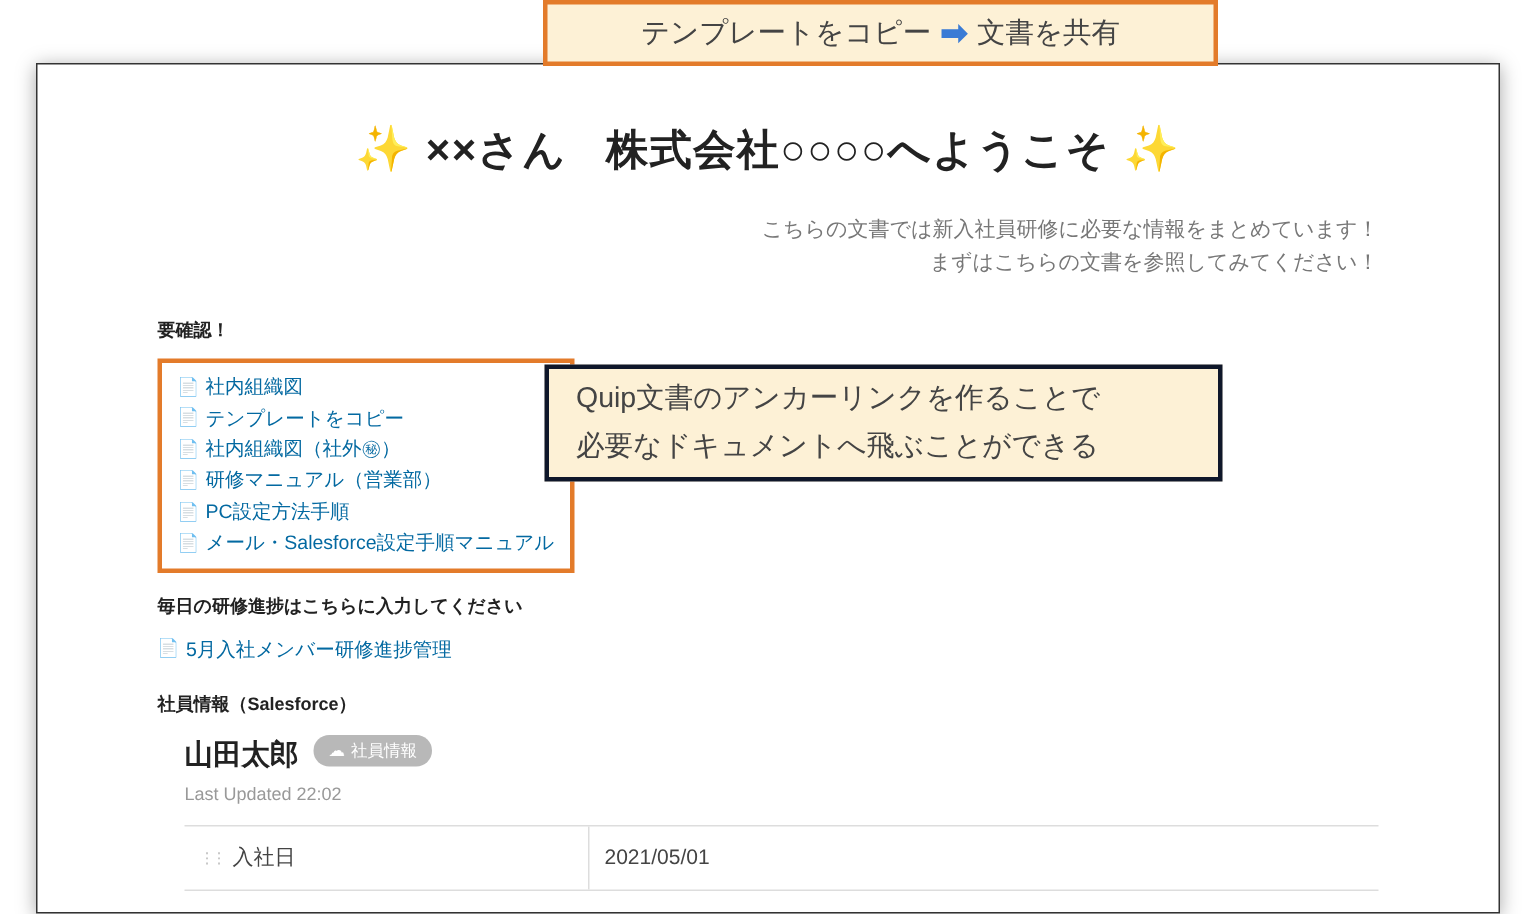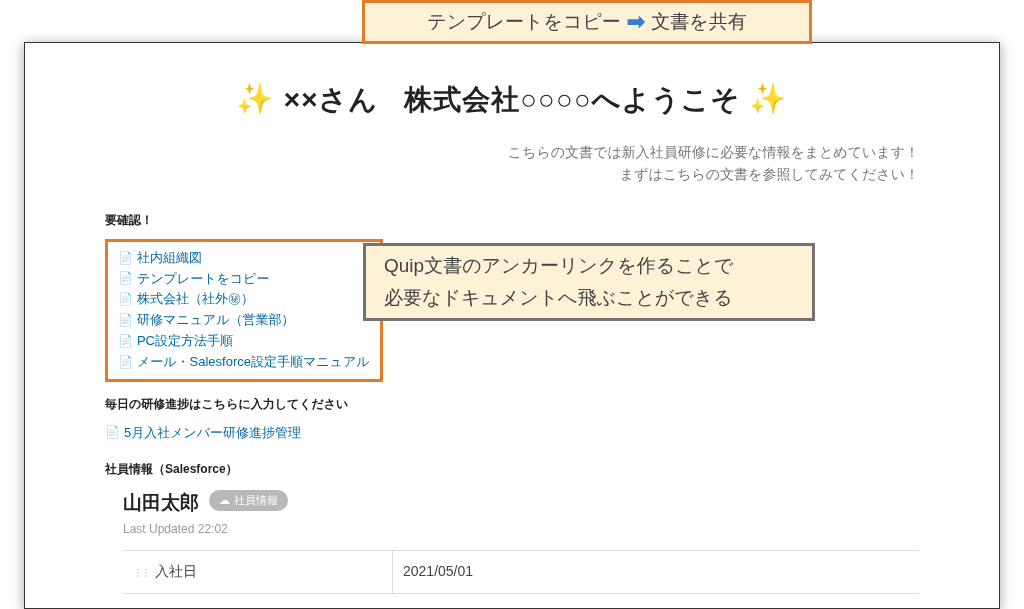--- a/index.html
+++ b/index.html
@@ -100,21 +100,21 @@
       margin-top: 8px;
       margin-bottom: 18px;
     }
     .annotation-right {
       position: absolute;
       top: 200px;
       left: 338px;
       width: 452px;
       height: 78px;
       background: #fdf1d6;
-      border: 3px solid #737373;
+      border: 3px solid #0f172a;
       display: flex;
       flex-direction: column;
       justify-content: center;
       padding: 6px 18px;
       font-size: 19px;
       color: #444;
       z-index: 5;
       line-height: 1.7;
     }
     .salesforce-block {
@@ -212,21 +212,21 @@
       <div class="link-line">
         <span class="doc-icon">📄</span>
         <span class="doc-link">社内組織図</span>
       </div>
       <div class="link-line">
         <span class="doc-icon">📄</span>
         <span class="doc-link">テンプレートをコピー</span>
       </div>
       <div class="link-line">
         <span class="doc-icon">📄</span>
-        <span class="doc-link">株式会社（社外㊙）</span>
+        <span class="doc-link">社内組織図（社外㊙）</span>
       </div>
       <div class="link-line">
         <span class="doc-icon">📄</span>
         <span class="doc-link">研修マニュアル（営業部）</span>
       </div>
       <div class="link-line">
         <span class="doc-icon">📄</span>
         <span class="doc-link">PC設定方法手順</span>
       </div>
       <div class="link-line">

